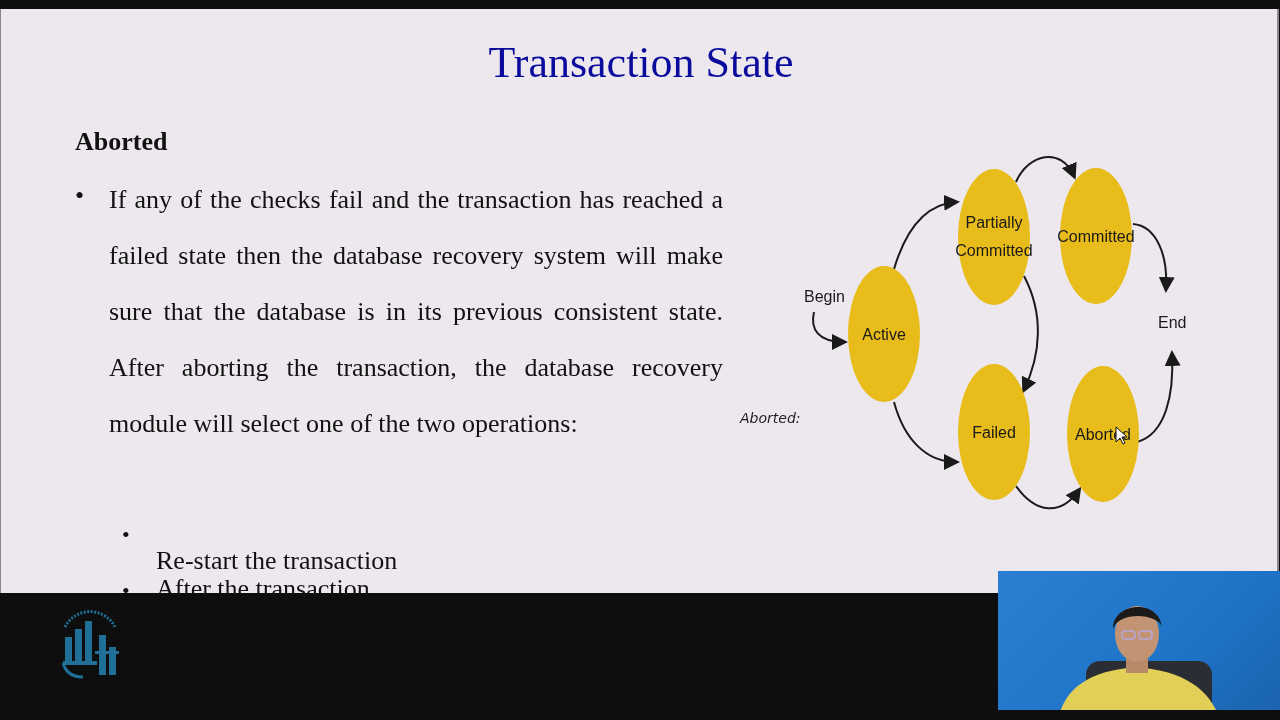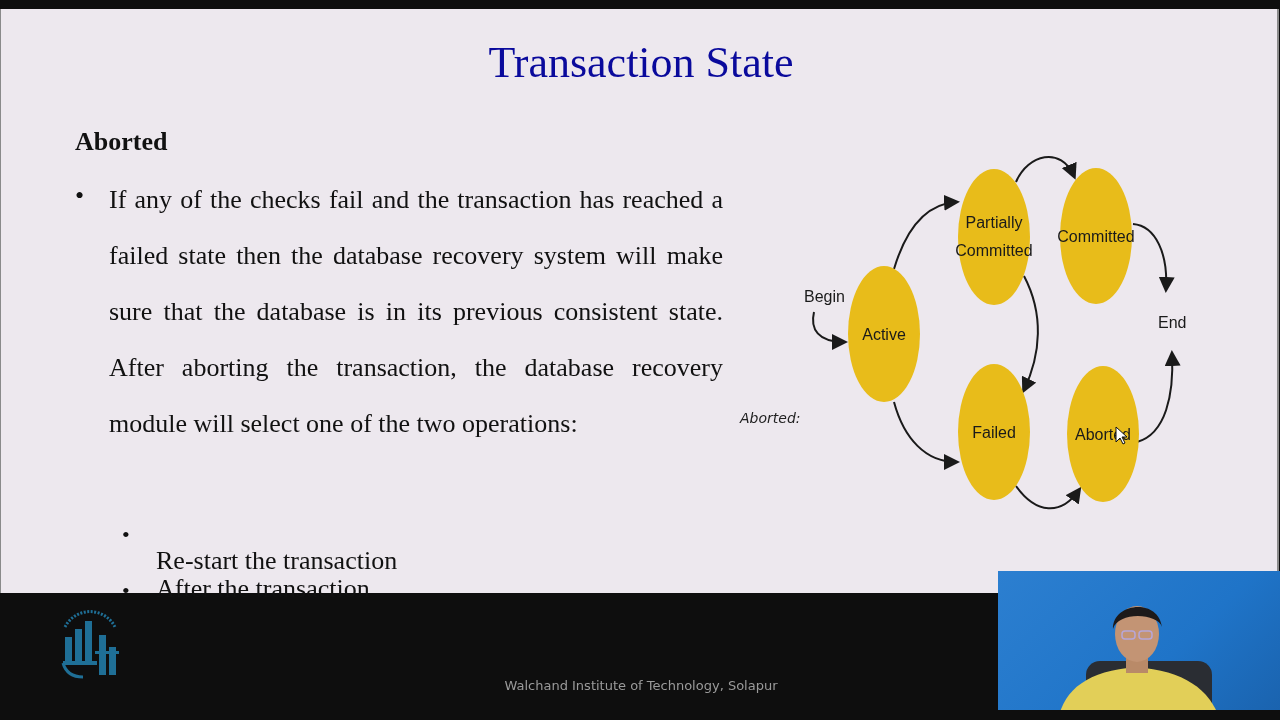--- a/index.html
+++ b/index.html
@@ -92,21 +92,20 @@
     <rect x="6" y="30" width="7" height="24" fill="#1f6f96"></rect>
     <rect x="16" y="22" width="7" height="32" fill="#1f6f96"></rect>
     <rect x="26" y="14" width="7" height="40" fill="#1f6f96"></rect>
     <rect x="4" y="54" width="34" height="4" fill="#1f6f96"></rect>
     <rect x="40" y="28" width="7" height="40" fill="#1f6f96"></rect>
     <rect x="50" y="40" width="7" height="28" fill="#1f6f96"></rect>
     <rect x="36" y="44" width="24" height="3" fill="#1f6f96"></rect>
     <path d="M4,56 Q8,70 24,70" fill="none" stroke="#1f6f96" stroke-width="3"></path>
   </svg>
 
-  <div class="footer">Walchand Institute of Technology, Solapur</div>
 </div>
 
 <div class="webcam">
   <svg width="282" height="149" viewBox="0 0 282 149">
     <rect x="88" y="90" width="126" height="70" rx="14" fill="#2a2d33"></rect>
     <path d="M60,149 C66,118 90,100 138,96 C186,100 212,118 222,149 z" fill="#e2cf58"></path>
     <rect x="128" y="76" width="22" height="26" fill="#b98a68"></rect>
     <ellipse cx="139" cy="63" rx="22" ry="28" fill="#c39474"></ellipse>
     <path d="M115,58 C114,32 160,26 164,56 C160,42 120,40 115,58 z" fill="#1d1a1a"></path>
     <rect x="124" y="60" width="13" height="8" rx="3" fill="none" stroke="#b7a6d8" stroke-width="1.5"></rect>

